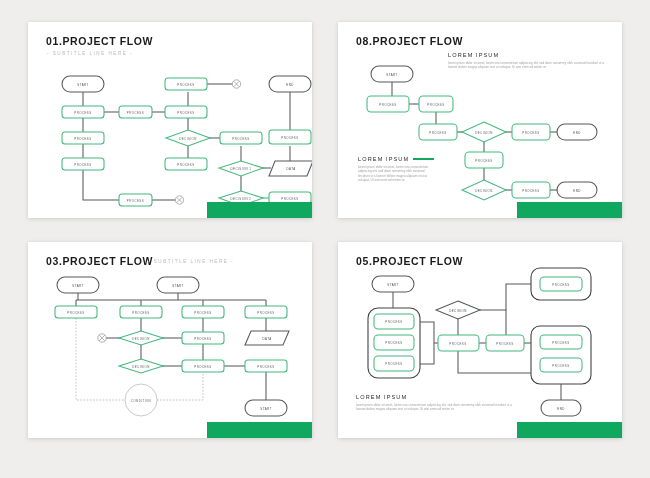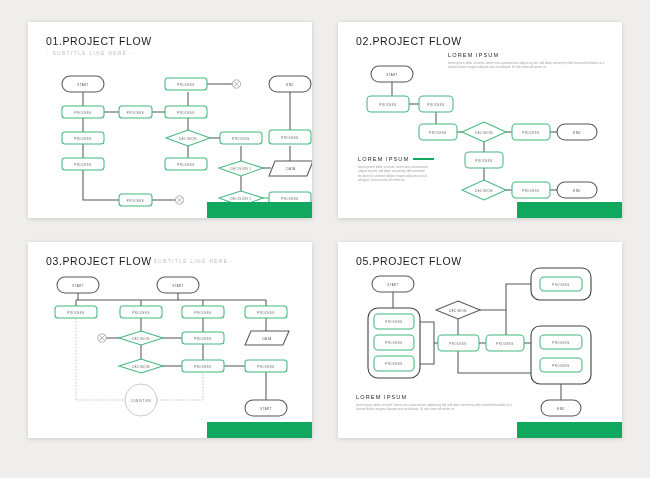--- a/index.html
+++ b/index.html
@@ -26,21 +26,21 @@
     position:absolute;
     right:0;bottom:0;
     width:105px;height:16px;
     background:#0fa85e;
   }
 
   .title{
     position:absolute;
     left:18px; top:13px;
     font-size:10.5px;
-    font-weight:normal;
+    font-weight:bold;
     letter-spacing:.6px;
     color:#1b1b1b;
     white-space:nowrap;
   }
   .subtitle{
     position:absolute;
     font-size:4.6px;
     letter-spacing:1.5px;
     color:#b9b9b9;
     white-space:nowrap;
@@ -190,21 +190,21 @@
       <g>
         <circle class="xc" cx="151.5" cy="178" r="4.2"></circle>
         <path class="xm" d="M148.8 175.3 L154.2 180.7 M154.2 175.3 L148.8 180.7"></path>
       </g>
     </svg>
 
     <div class="accent-bar"></div>
   </div>
 
   <div class="card" id="card2">
-    <div class="title">02.PROJECT FLOW</div>
+    <div class="title">08.PROJECT FLOW</div>
 
     <div class="lorem" style="left:110px;top:30px;width:158px;">
       <p class="lh">
           <span>LOREM IPSUM</span>
         </p>
       <p class="lb">lorem ipsum dolor sit amet, lorem sea consectetuer adipiscing elit, sed diam nonummy nibh euismod tincidunt ut a laoreet dolore magna aliquam erat at volutpat. Ut wisi enim ad minim ve</p>
     </div>
 
     <div class="lorem" style="left:20px;top:134px;width:76px;">
       <p class="lh">

